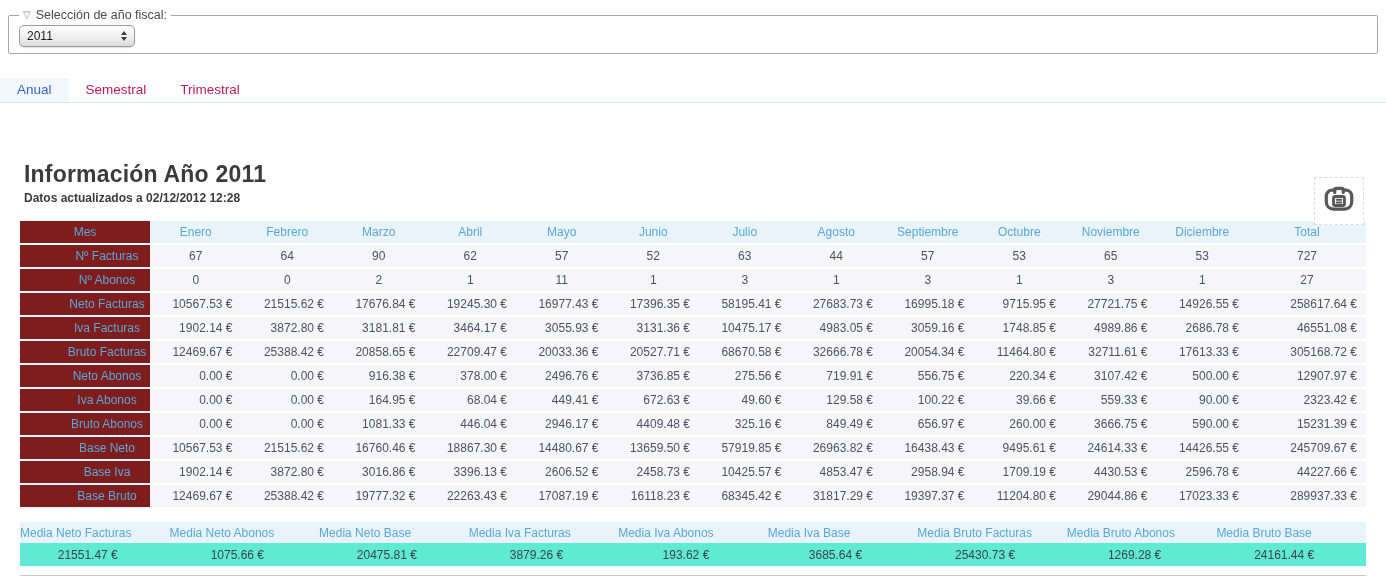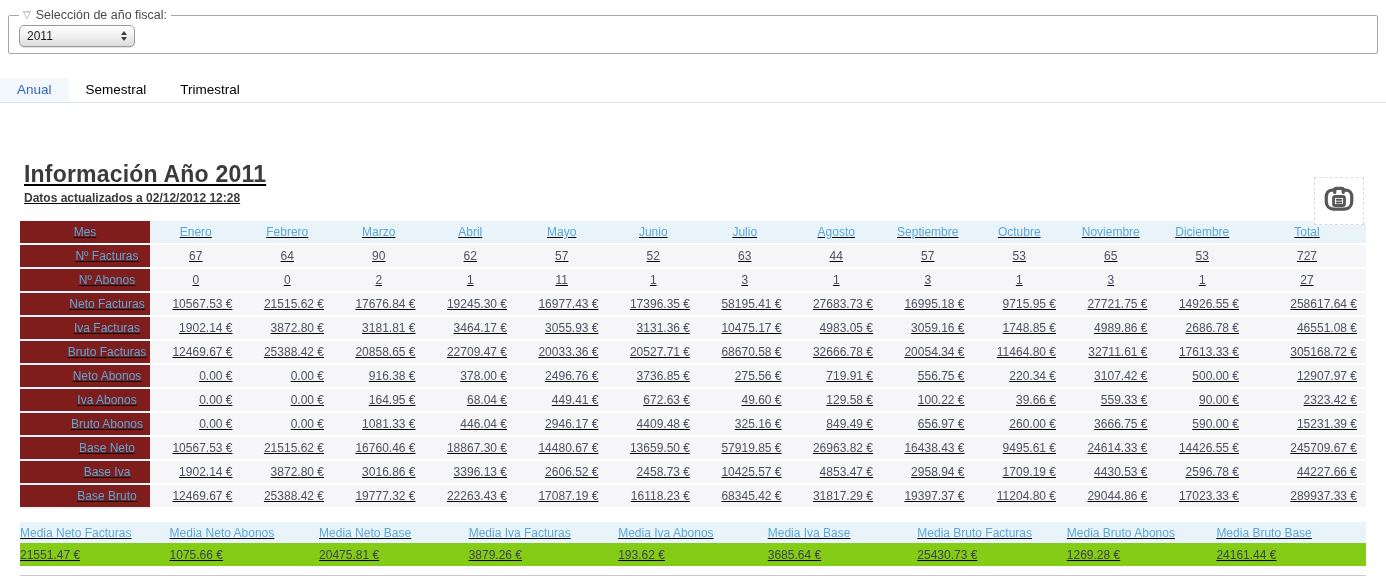--- a/index.html
+++ b/index.html
@@ -26,25 +26,25 @@
   }
   .arrows { display:flex; flex-direction:column; gap:2px; }
   .arrows .up   { width:0; height:0; border-left:3.5px solid transparent; border-right:3.5px solid transparent; border-bottom:4px solid #3d3d3d; }
   .arrows .down { width:0; height:0; border-left:3.5px solid transparent; border-right:3.5px solid transparent; border-top:4px solid #3d3d3d; }
 
   
   .tabbar {
     margin-top:24px; display:flex; padding-left:0;
     border-bottom:1px solid #dce3e9; font-size:13.5px;
   }
-  .tab { padding:4px 17px 4px 17px; color:#000000; cursor:pointer; line-height:16px; }
+  .tab { padding:4px 17px 4px 17px; color:#be185d; cursor:pointer; line-height:16px; }
   .tab.active { background:#f2f7fb; color:#3a66c4; }
 
   
-  .content { position:relative; padding:0 20px;text-decoration:underline; }
+  .content { position:relative; padding:0 20px; }
   .print-btn {
     position:absolute; top:16px; right:22px; width:50px; height:48px;
     border:1px dashed #dcdcdc; box-sizing:border-box;
     display:flex; align-items:center; justify-content:center; cursor:pointer; background:#fff;
   }
   .title { margin:58px 0 0 4px; font-size:23px; line-height:27px; font-weight:bold; color:#3b3b3b; letter-spacing:.2px; }
   .subtitle { margin:3px 0 0 4px; font-size:12px; line-height:14px; font-weight:bold; color:#3b3b3b; }
 
   
   table.main {
@@ -59,21 +59,21 @@
   table.main td { background:#f6f6f8; color:#4d5263; border-bottom:2px solid #fff; }
   table.main td.money { text-align:right; padding-right:9px; }
   table.main td.count { text-align:center; }
 
   
   table.summary {
     width:100%; border-collapse:separate; border-spacing:0; table-layout:fixed;
     margin-top:13px; font-size:12px;
   }
   table.summary th { background:#e9f3fa; color:#5aa7d8; font-weight:normal; height:21px; text-align:left; vertical-align:middle; }
-  table.summary td { background:#84cc16; color:#3f4350; height:23px; text-align:left; padding-right:14px; vertical-align:middle; }
+  table.summary td { background:#5eead4; color:#3f4350; height:23px; text-align:center; padding-right:14px; vertical-align:middle; }
 
   .bottom-line { margin:9px 0 0 0; border:none; border-top:1px solid #c9c9c9; }
 </style>
 </head>
 <body>
 
 <fieldset class="year-panel">
   <legend>
     <span class="tri">▽</span>
     <span>Selección de año fiscal:</span>

